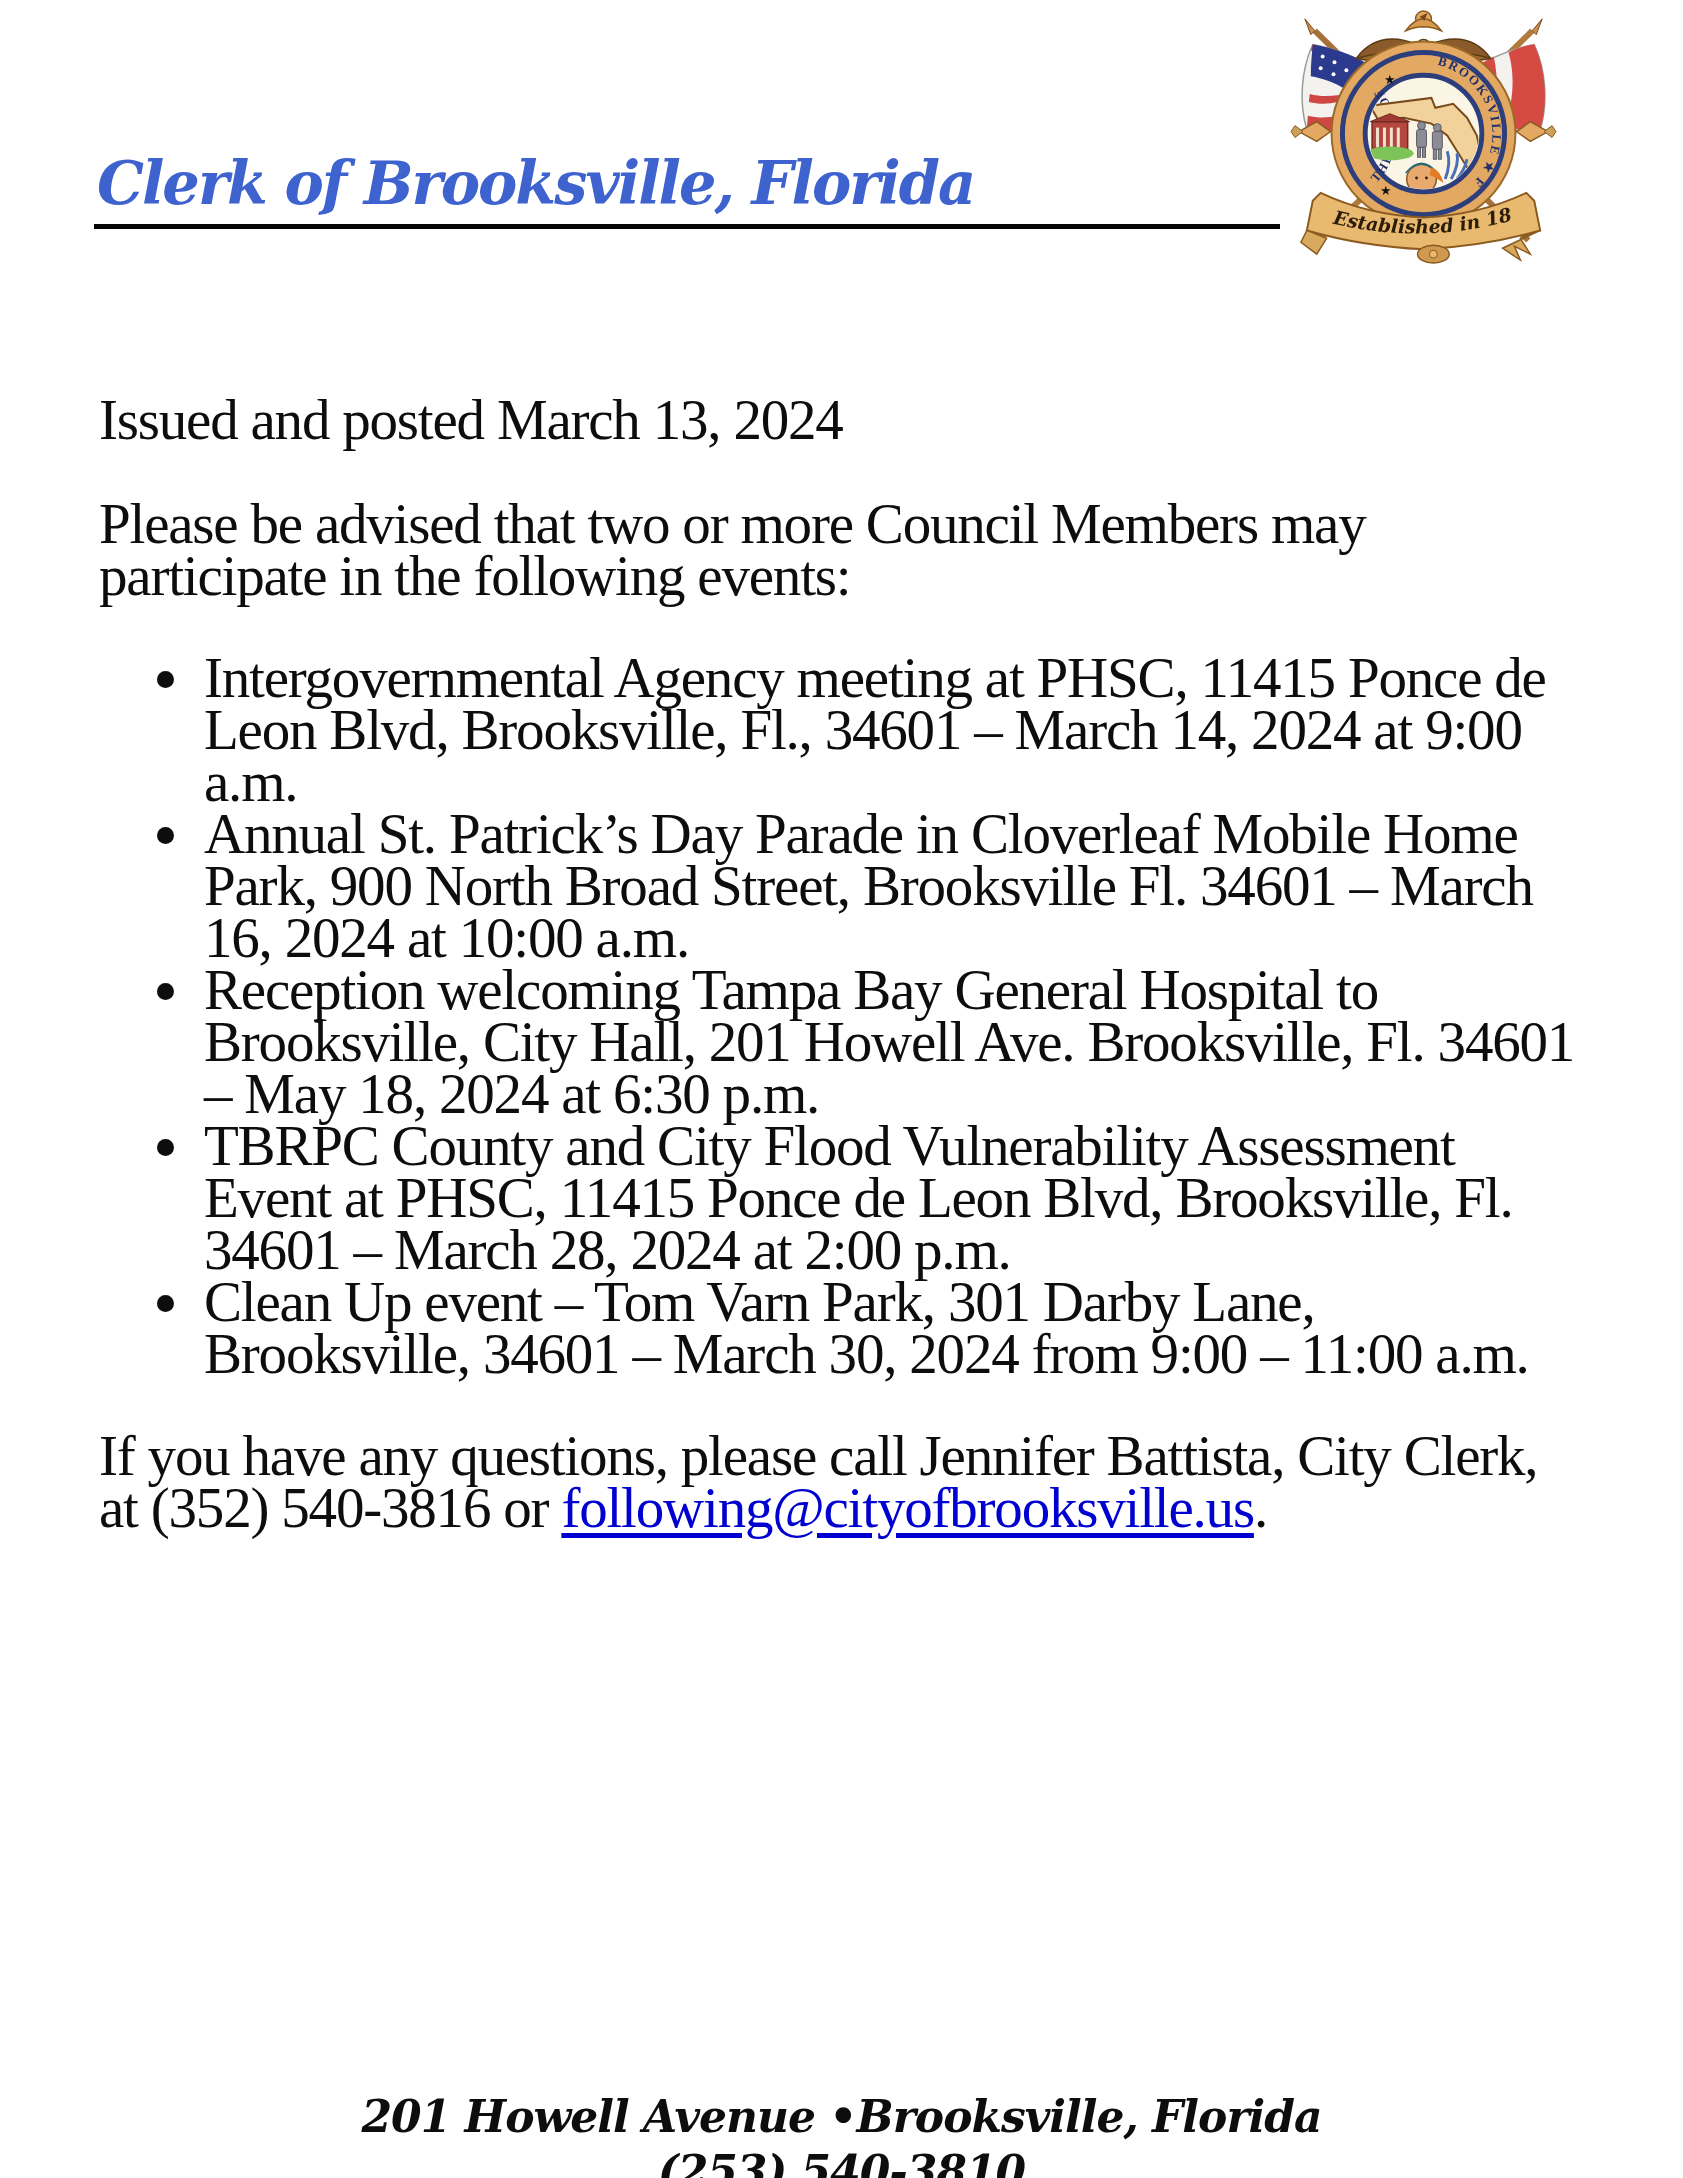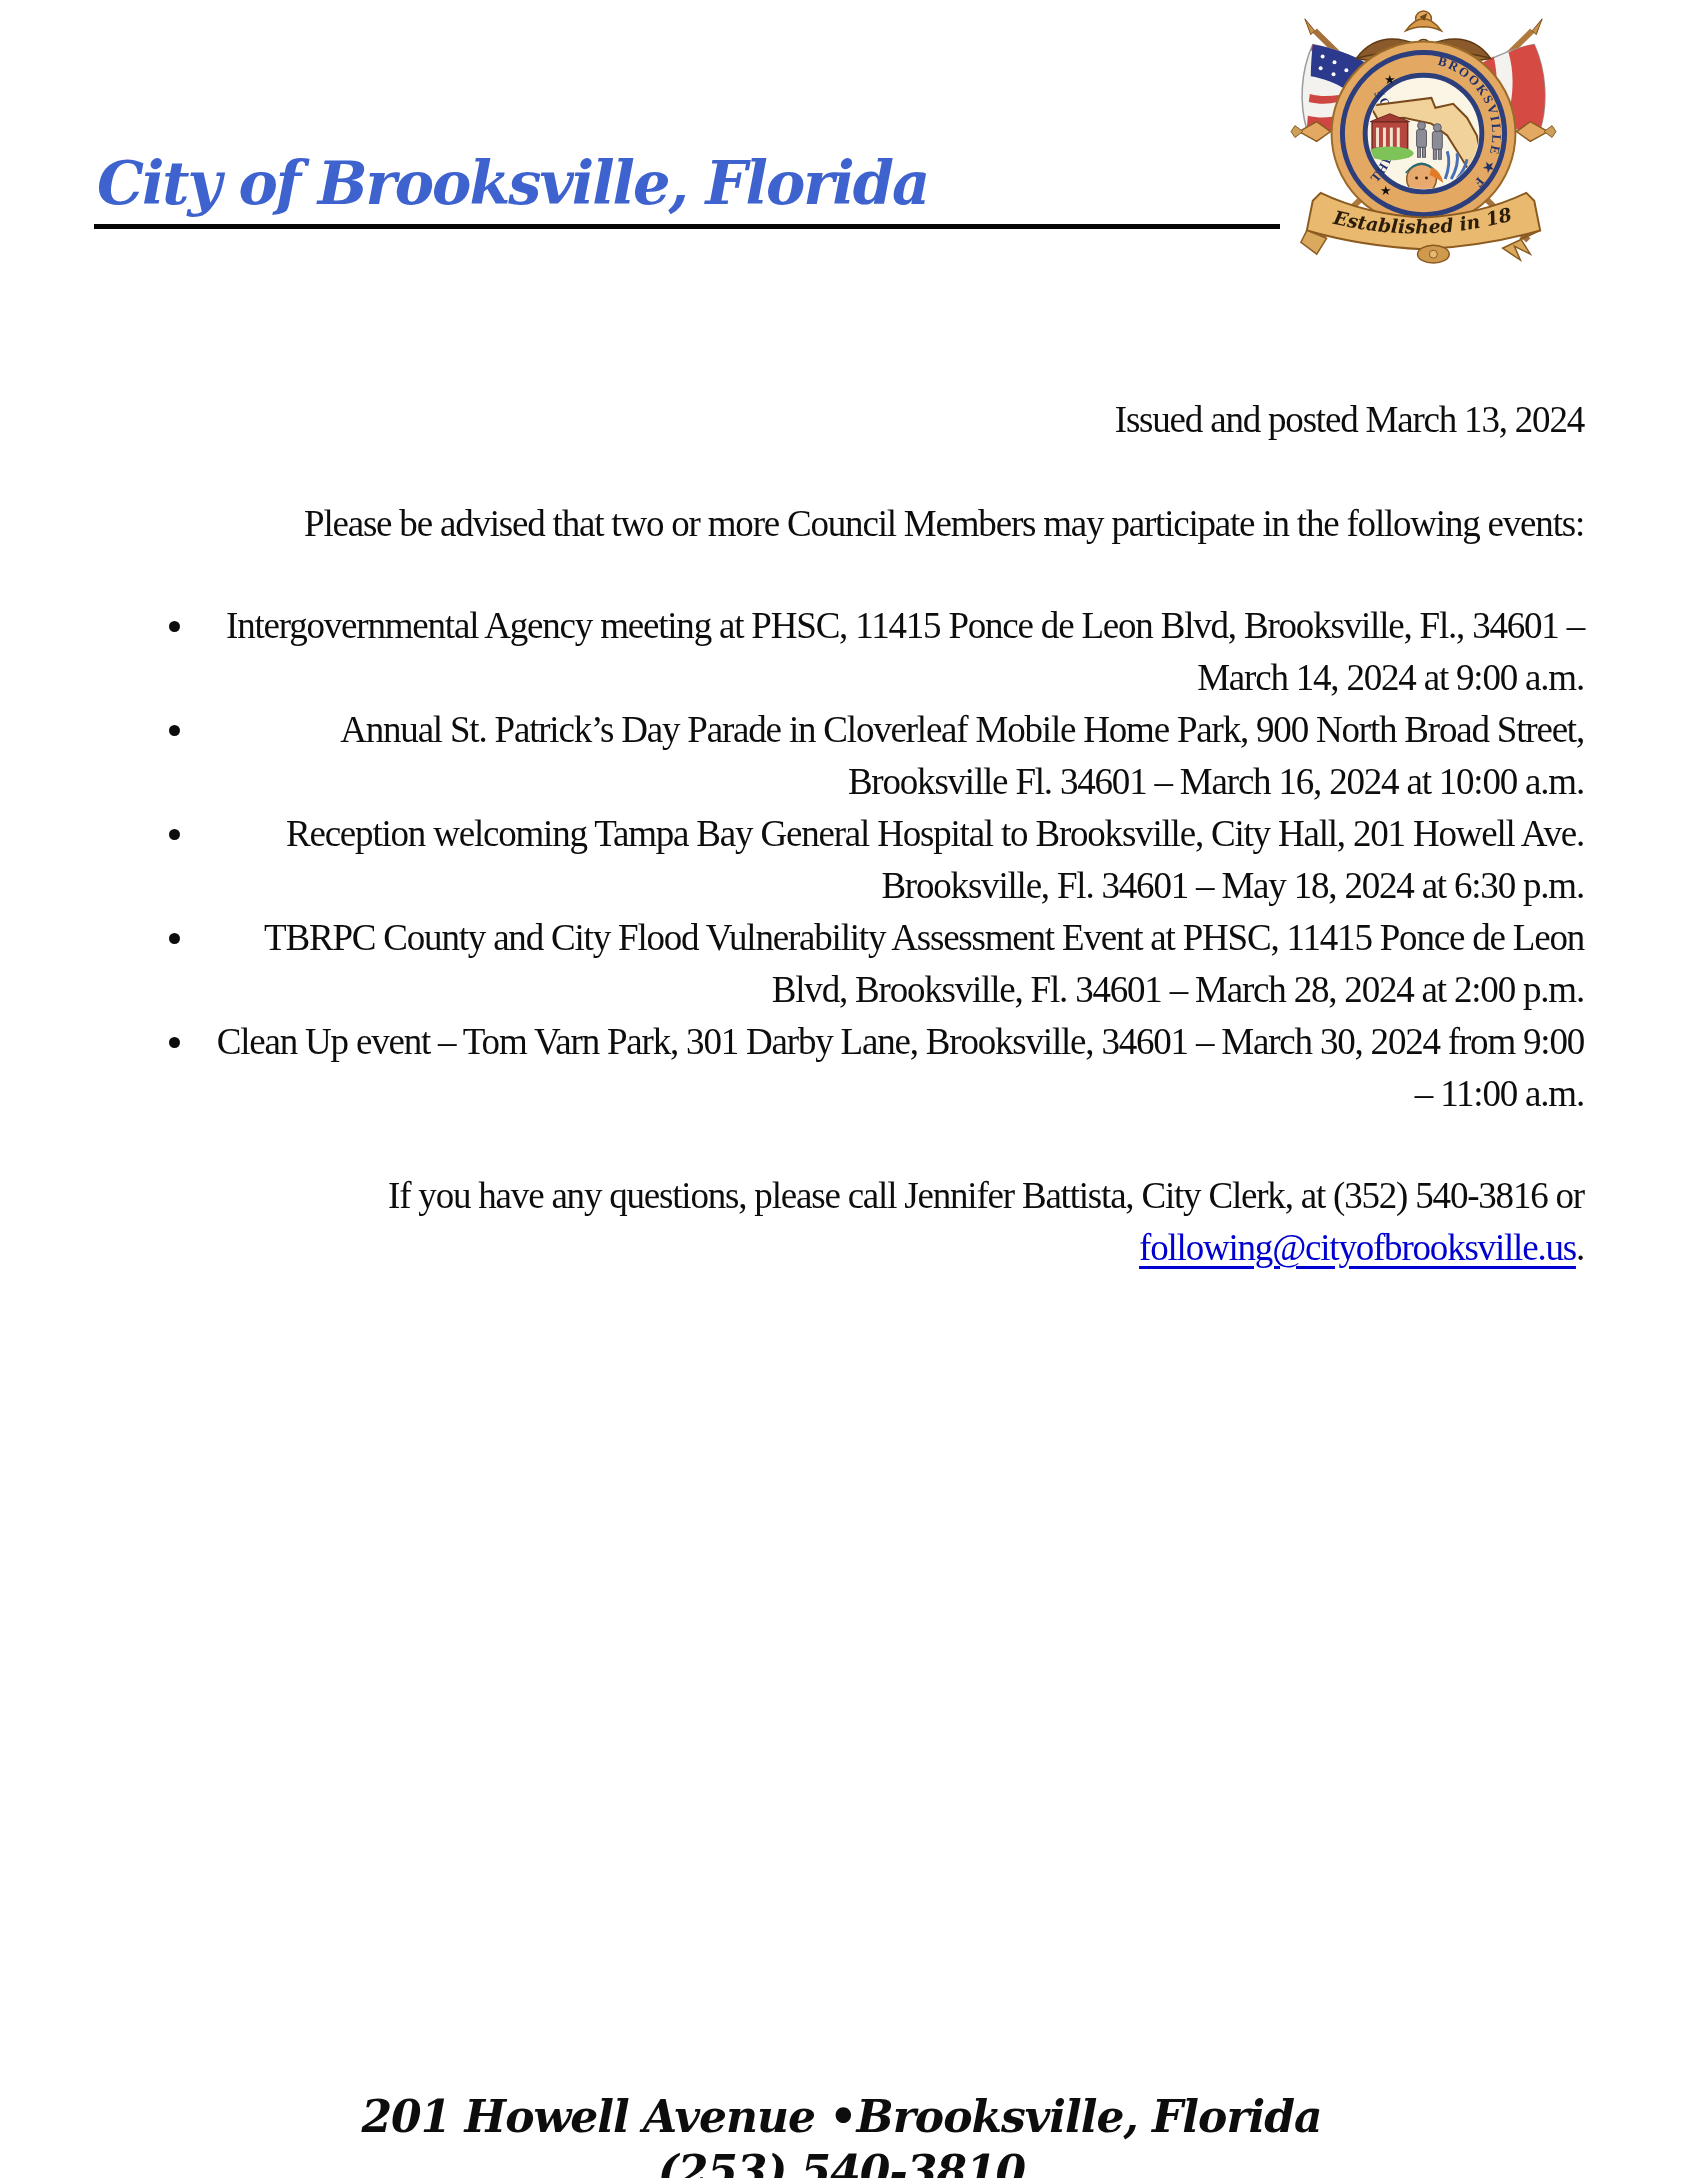--- a/index.html
+++ b/index.html
@@ -28,21 +28,21 @@
   }
   .logo-wrap {
     position:absolute; left:1287px; top:5px;
     width:273px; height:263px;
   }
   .logo-wrap svg { width:100%; height:100%; display:block; }
 
   
   .content {
     position:absolute; left:99px; top:394px; width:1485px;
-    font-size:37px; line-height:52px; letter-spacing:-1.2px;text-align:right;
+    font-size:57px; line-height:52px; letter-spacing:-1.2px;
   }
   .content p { margin:0; }
   .para-intro { margin-top:52px !important; }
   .event-list {
     margin:50px 0 6px 0; padding:0 0 0 99px;
     list-style:disc outside;
   }
   .event-list li { padding-left:6px; }
   .closing { margin-top:50px !important; }
   .email-link { color:#0000d0; text-decoration:underline; text-underline-offset:6px; }
@@ -61,21 +61,21 @@
 
   
   .seal-ring-text { font-family:"Liberation Serif", serif; font-weight:bold; letter-spacing:2px; fill:#22306c; }
   .seal-banner-text { font-family:"DejaVu Serif", serif; font-style:italic; font-weight:bold; fill:#2a1c08; }
 </style>
 </head>
 <body>
 
 <div class="page">
 
-  <div class="doc-title">City of Brooksville, Florida</div>
+  <div class="doc-title">Clerk of Brooksville, Florida</div>
   <div class="title-rule"></div>
 
   <div class="logo-wrap">
     <svg viewBox="0 0 276 266">
 
       <line x1="32" y1="238" x2="248" y2="26" stroke="#b07a3c" stroke-width="6"></line>
       <line x1="244" y1="238" x2="28" y2="26" stroke="#a5713a" stroke-width="6"></line>
       <polygon points="248,26 258,14 252,30" fill="#c98f4a" stroke="#7a4a1a" stroke-width="1"></polygon>
       <polygon points="28,26 18,14 24,30" fill="#c98f4a" stroke="#7a4a1a" stroke-width="1"></polygon>
 

